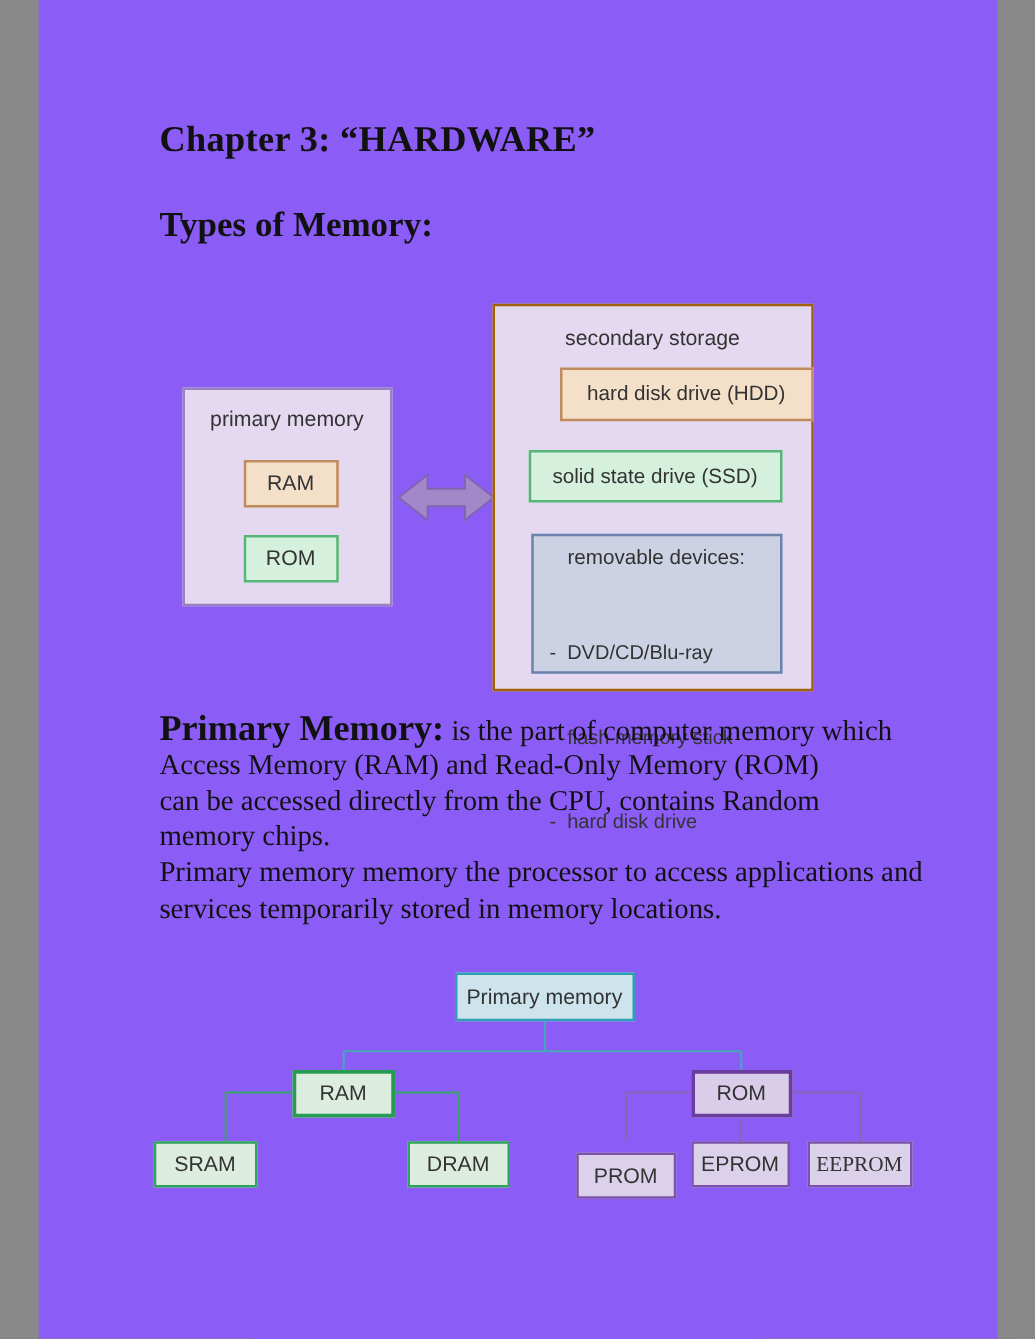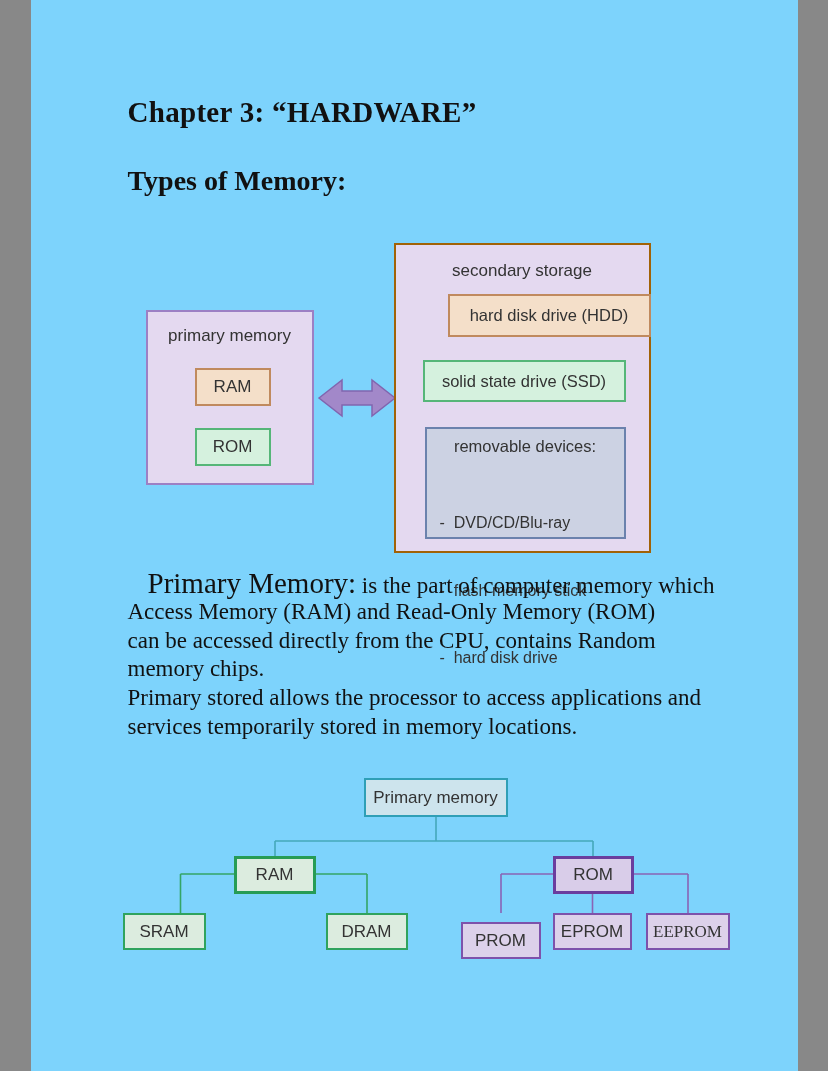--- a/index.html
+++ b/index.html
@@ -1,19 +1,19 @@
 <!DOCTYPE html>
 <html><head>
 <meta charset="utf-8">
 <style>
   html,body{margin:0;padding:0;background:#888;}
   .page{
     position:relative;
     width:720px;height:1071px;
-    background:#7dd3fc;
+    background:#8b5cf6;
     font-family:"Liberation Serif", serif;
     color:#111111;
     overflow:hidden;
     margin:0 auto;
     padding-left:47px;
   }
   
   .doc-title{
     position:absolute;left:97px;top:96px;
     font-size:29px;font-weight:bold;letter-spacing:.3px;
@@ -22,21 +22,21 @@
     position:absolute;left:97px;top:165px;
     font-size:28px;font-weight:bold;
   }
   
   .paragraph{
     position:absolute;left:97px;top:569px;width:660px;
     font-size:23px;line-height:28.8px;
   }
   .para-line{height:28.8px;white-space:nowrap;}
   .para-lead{
-    font-size:29px;font-weight:normal;line-height:28.8px;margin-left:20px;
+    font-size:29px;font-weight:bold;line-height:28.8px;
   }
   
   .storage-diagram{
     position:absolute;left:100px;top:235px;width:530px;height:325px;
     font-family:"Liberation Sans", sans-serif;color:#333;
   }
   .box{position:absolute;box-sizing:border-box;}
   .primary-box{
     left:15px;top:75px;width:168px;height:175px;
     background:#e4d9f0;border:2px solid #9c80c4;
@@ -146,21 +146,21 @@
   </div>
 
   <div class="paragraph">
     <div class="para-line">
       <span class="para-lead">Primary Memory:</span>
       <span>is the part of computer memory which</span>
     </div>
     <div class="para-line">Access Memory (RAM) and Read-Only Memory (ROM)</div>
     <div class="para-line">can be accessed directly from the CPU, contains Random</div>
     <div class="para-line">memory chips.</div>
-    <div class="para-line">Primary stored allows the processor to access applications and</div>
+    <div class="para-line">Primary memory memory the processor to access applications and</div>
     <div class="para-line">services temporarily stored in memory locations.</div>
   </div>
 
   <div class="memory-tree">
     <svg class="tree-lines" width="660" height="210" viewBox="0 0 660 210">
 
       <line x1="325" y1="57" x2="325" y2="81" stroke="#45a8ba" stroke-width="1.6"></line>
       <line x1="164" y1="81" x2="482" y2="81" stroke="#45a8ba" stroke-width="1.6"></line>
       <line x1="164" y1="81" x2="164" y2="96" stroke="#45a8ba" stroke-width="1.6"></line>
       <line x1="482" y1="81" x2="482" y2="96" stroke="#45a8ba" stroke-width="1.6"></line>

